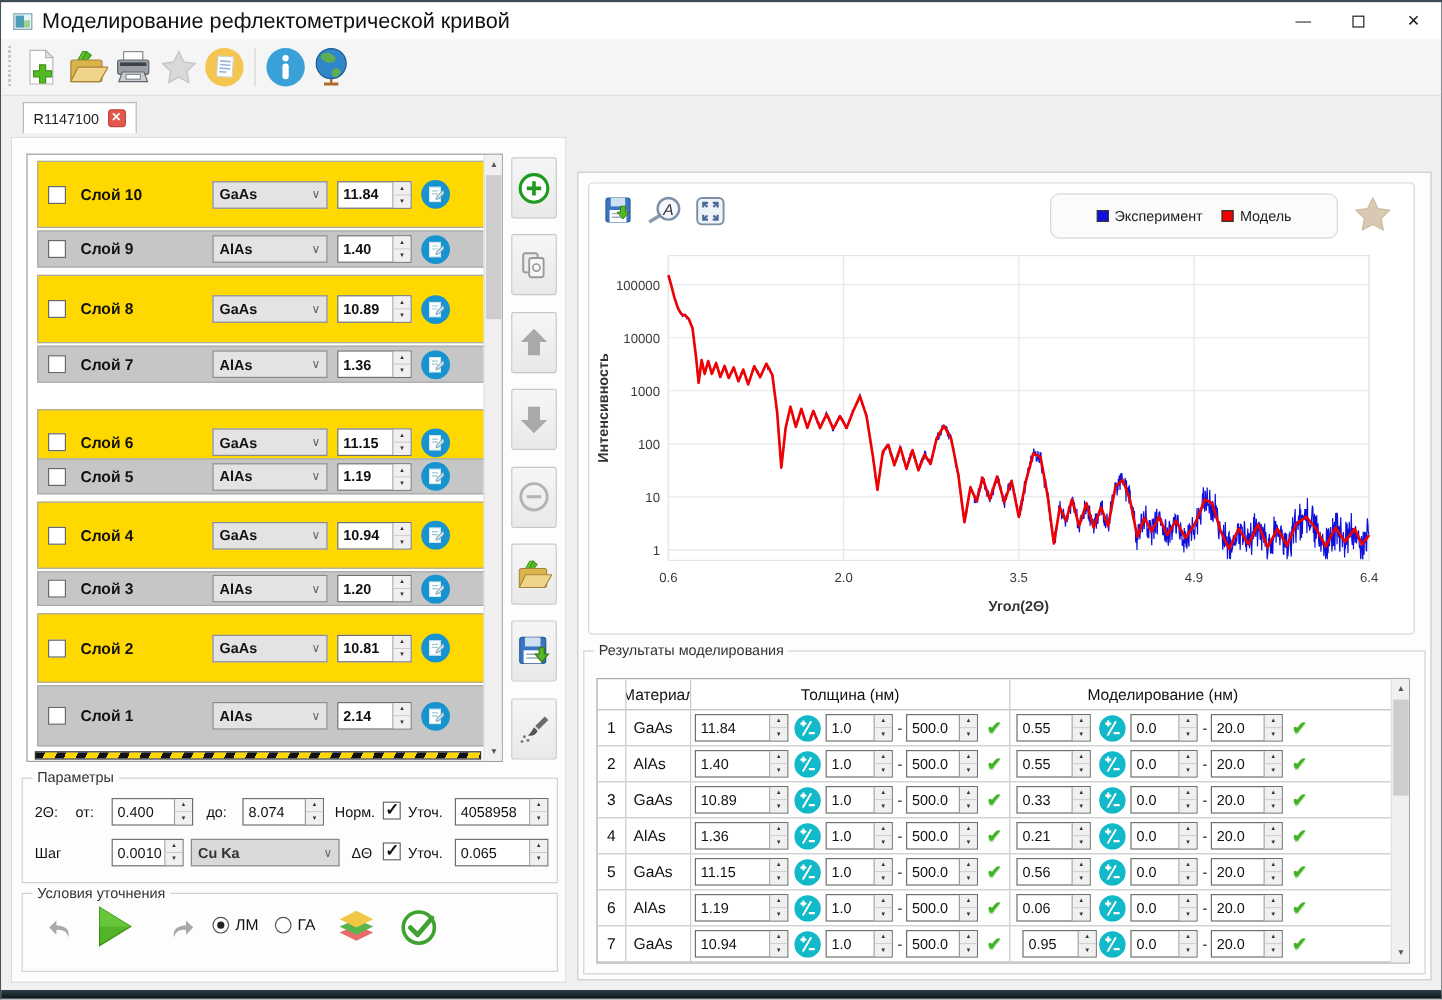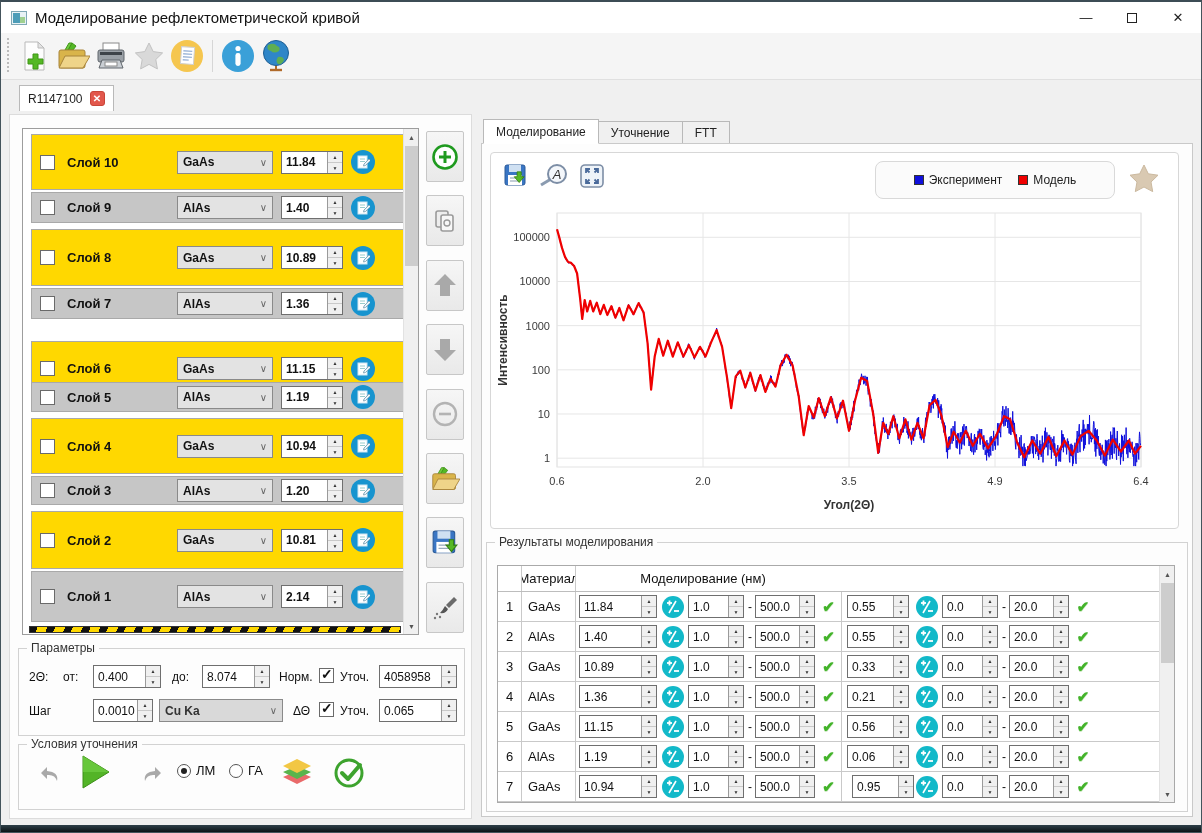--- a/index.html
+++ b/index.html
@@ -4,21 +4,21 @@
 <style>
   * { margin:0; padding:0; box-sizing:border-box; }
   html,body { width:1202px; height:833px; font-family:"Liberation Sans",sans-serif; background:#e8e8e8; overflow:hidden; }
   .window { position:relative; width:1202px; height:833px; background:#f0f0f0; border:1px solid #44545c; border-top:2px solid #3c4c55; }
 
   
   .titlebar { position:absolute; left:0; top:0; width:100%; height:31px; background:#ffffff; display:flex; align-items:center; }
   .app-icon { width:16px; height:14px; margin-left:10px; position:relative; background:#e9f2f5; border:1px solid #7fa8b5; }
   .app-icon:before { content:""; position:absolute; left:1px; top:1px; width:7px; height:10px; background:#4d9db8; }
   .app-icon:after { content:""; position:absolute; right:1px; bottom:1px; width:5px; height:6px; background:#9fd08f; }
-  .title-text { margin-left:8px; font-size:15px; color:#111;text-align:center; }
+  .title-text { margin-left:8px; font-size:18px; color:#111;text-align:center; }
   .win-controls { margin-left:auto; display:flex; height:100%; }
   .win-btn { width:46px; height:100%; display:flex; align-items:center; justify-content:center; font-size:13px; color:#222; }
   .win-btn.max span { display:block; width:10px; height:10px; border:1px solid #222; }
   
   .toolbar { position:absolute; left:0; top:31px; width:100%; height:47px; background:#f5f5f5; border-bottom:1px solid #e0e0e0; display:flex; align-items:center; }
   .gripper { width:4px; height:36px; margin:0 6px 0 5px; background-image:repeating-linear-gradient(#bbb 0 2px, transparent 2px 4px); background-size:2px 100%; background-repeat:no-repeat; background-position:1px 0; }
   .tb-btn { width:38px; height:40px; display:flex; align-items:center; justify-content:center; }
   .tb-sep { width:1px; height:32px; background:#d6d6d6; margin:0 6px; }
   
   .doctabs { position:absolute; left:0; top:78px; width:100%; height:31px; background:#f0f0f0; }
@@ -585,31 +585,20 @@
               <path d="M22 3 L14 11 L17 14 L25 6 Z" fill="#6b6b6b"></path>
               <path d="M13 12 L16 15 Q14 20 8 19 Q11 16 13 12 Z" fill="#555"></path>
               <circle cx="5" cy="20" r="1.2" fill="#777"></circle>
               <circle cx="8" cy="23" r="1.2" fill="#777"></circle>
               <circle cx="3" cy="24" r="1.2" fill="#777"></circle>
             </svg>
           </span>
         </div>
       </div>
 
-    <div class="rtabs" id="rtabs">
-        <div class="rtab active">
-          <span>Моделирование</span>
-        </div>
-        <div class="rtab">
-          <span>Уточнение</span>
-        </div>
-        <div class="rtab">
-          <span>FTT</span>
-        </div>
-      </div>
     <div class="tabpage">
       <div class="chart-card">
         <div class="chart-tools">
           <div>
             <svg width="26" height="26" viewBox="0 0 26 26">
               <rect x="2" y="2" width="20" height="20" rx="2" fill="#3a76c4" stroke="#2a5a99"></rect>
               <rect x="6" y="2" width="12" height="7" fill="#cfe0f2"></rect>
               <rect x="5" y="12" width="14" height="10" fill="#fff"></rect>
               <line x1="7" y1="15" x2="17" y2="15" stroke="#9ab" stroke-width="1.2"></line>
               <line x1="7" y1="18" x2="17" y2="18" stroke="#9ab" stroke-width="1.2"></line>
@@ -677,20 +666,23 @@
 
       <div class="groupbox" style="left:4px; top:398px; width:702px; height:270px; background:#fdfdfd;">
         <span class="gb-title">Результаты моделирования</span>
         <div class="results-table">
           <div id="res-body" style="position:absolute; left:0; top:0; width:663px;">
               <div class="res-header">
                 <div class="rc res-vline" style="width: 24px;"></div>
                 <div class="rc res-vline" style="width: 54px; overflow: hidden;">
                   <span style="white-space: nowrap;">Материал</span>
                 </div>
+                <div class="rc res-vline" style="width: 266px; overflow: hidden;">
+                  <span style="white-space: nowrap;">Толщина (нм)</span>
+                </div>
                 <div class="rc" style="width: 254px; overflow: hidden;">
                   <span style="white-space: nowrap;">Моделирование (нм)</span>
                 </div>
               </div>
               <div class="res-row">
                 <div class="rc res-vline" style="width: 24px;">
                   <span>1</span>
                 </div>
                 <div class="rc res-vline left" style="width: 54px; padding-left: 6px;">
                   <span>GaAs</span>

